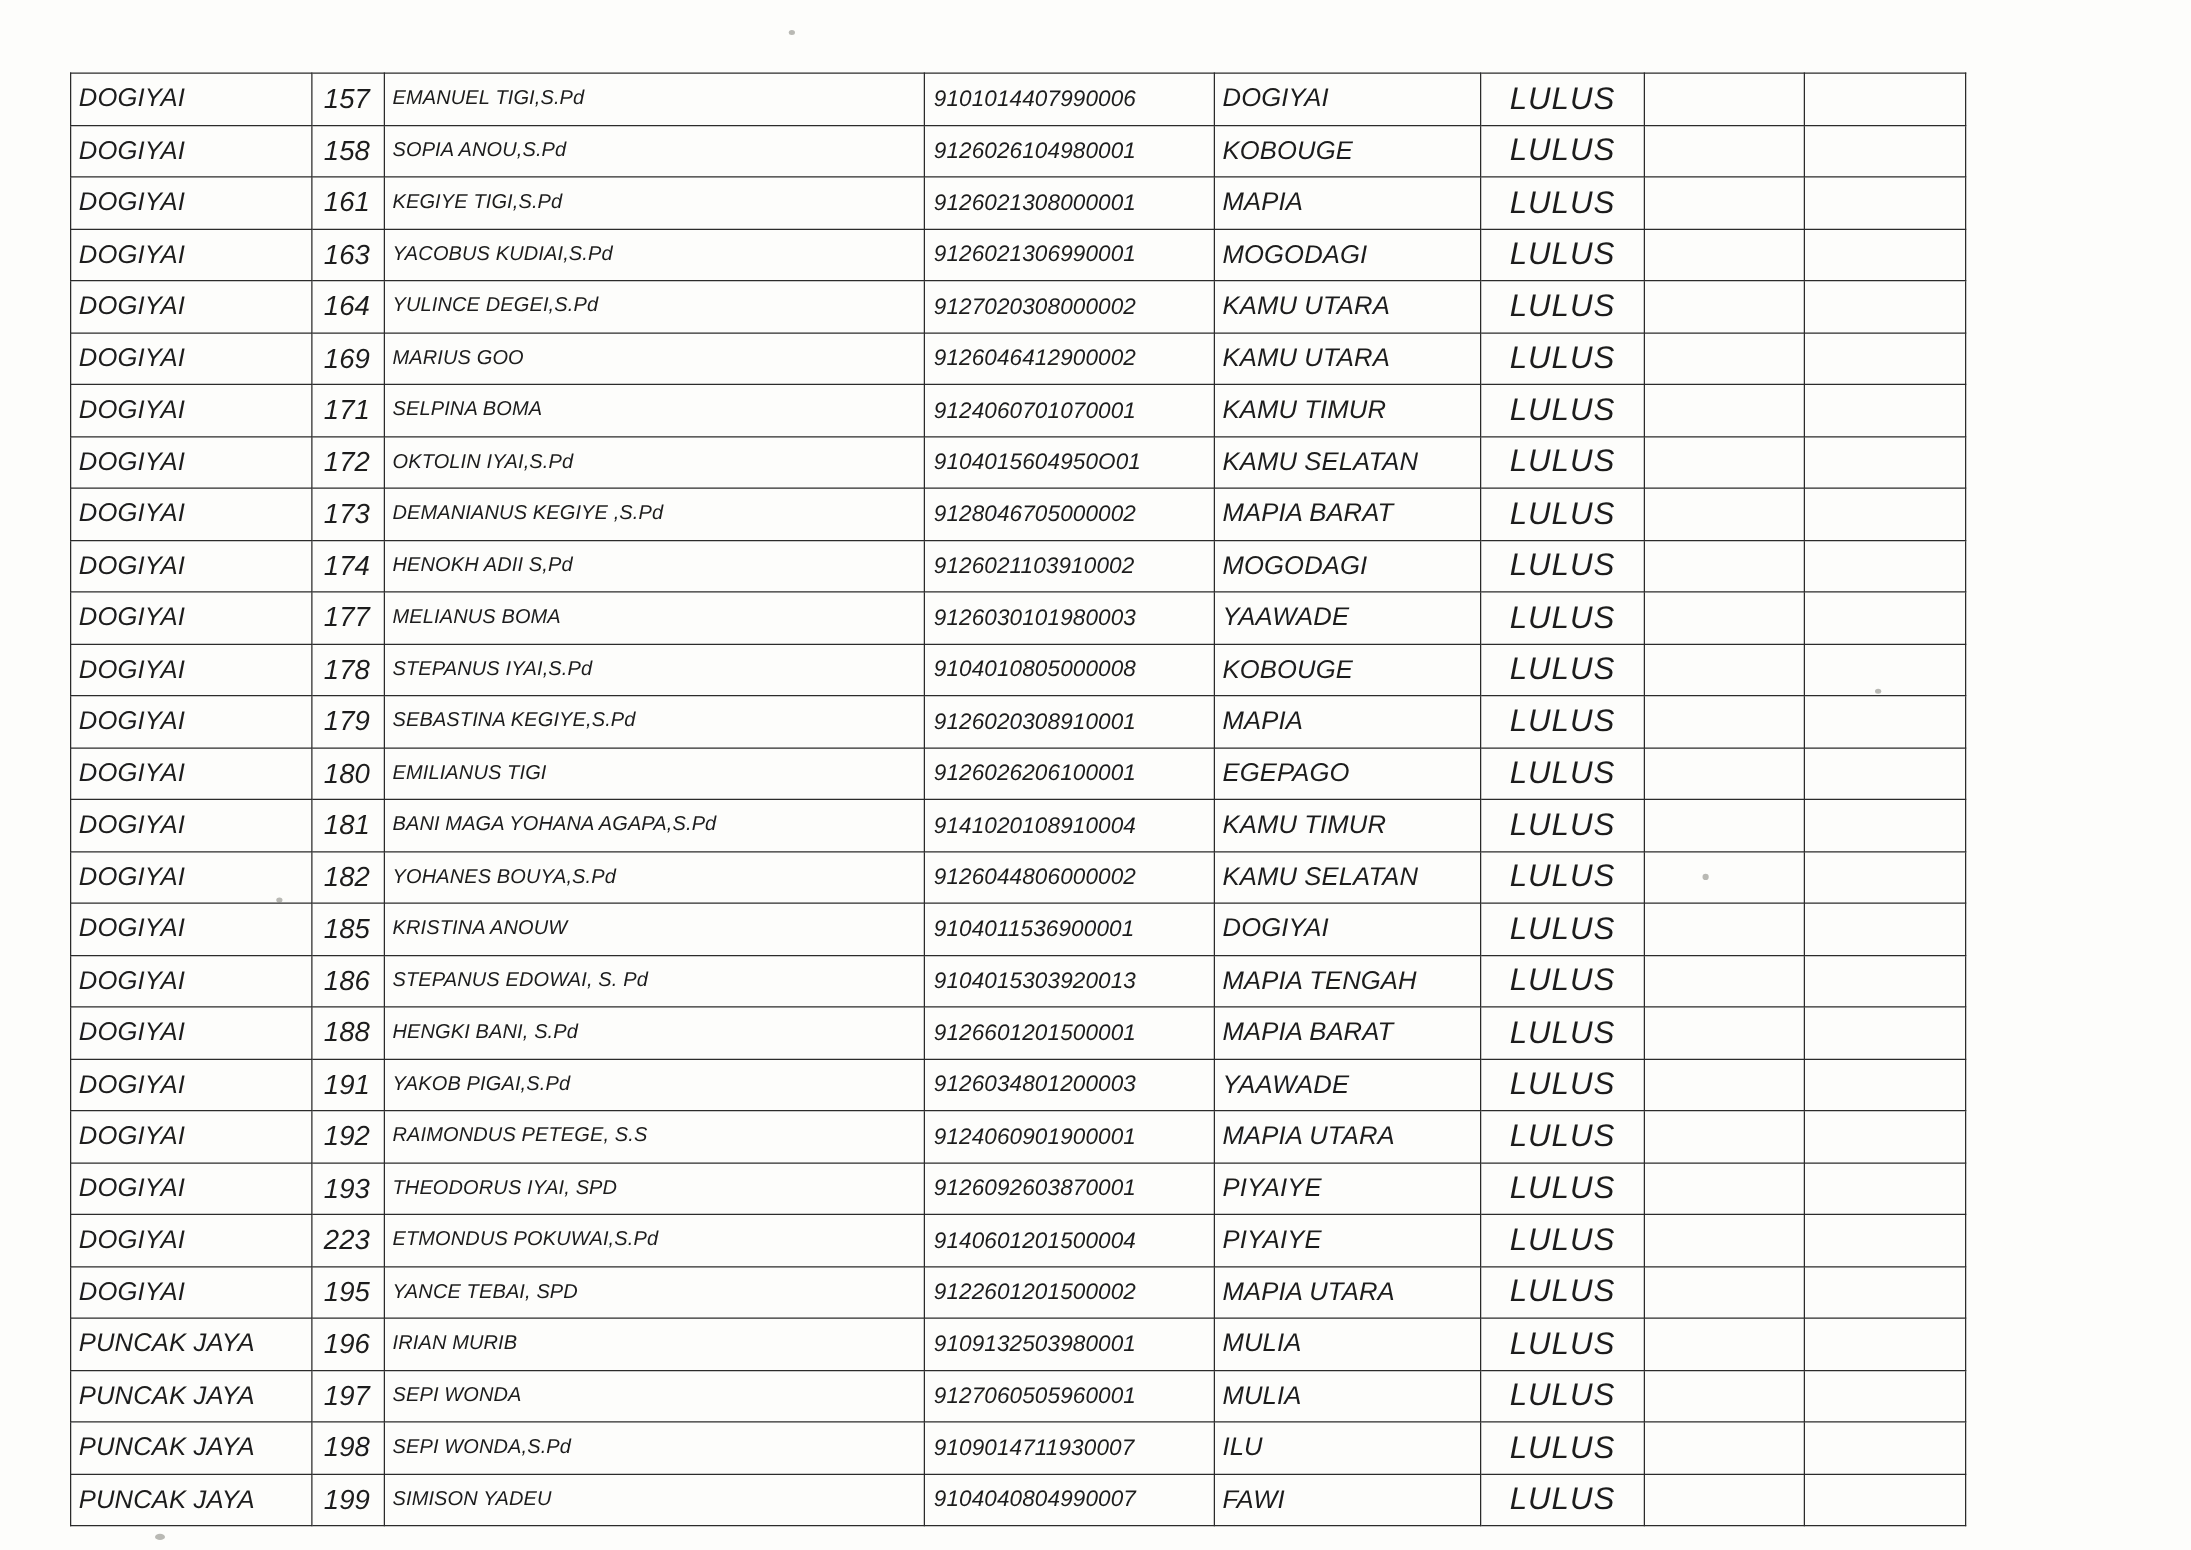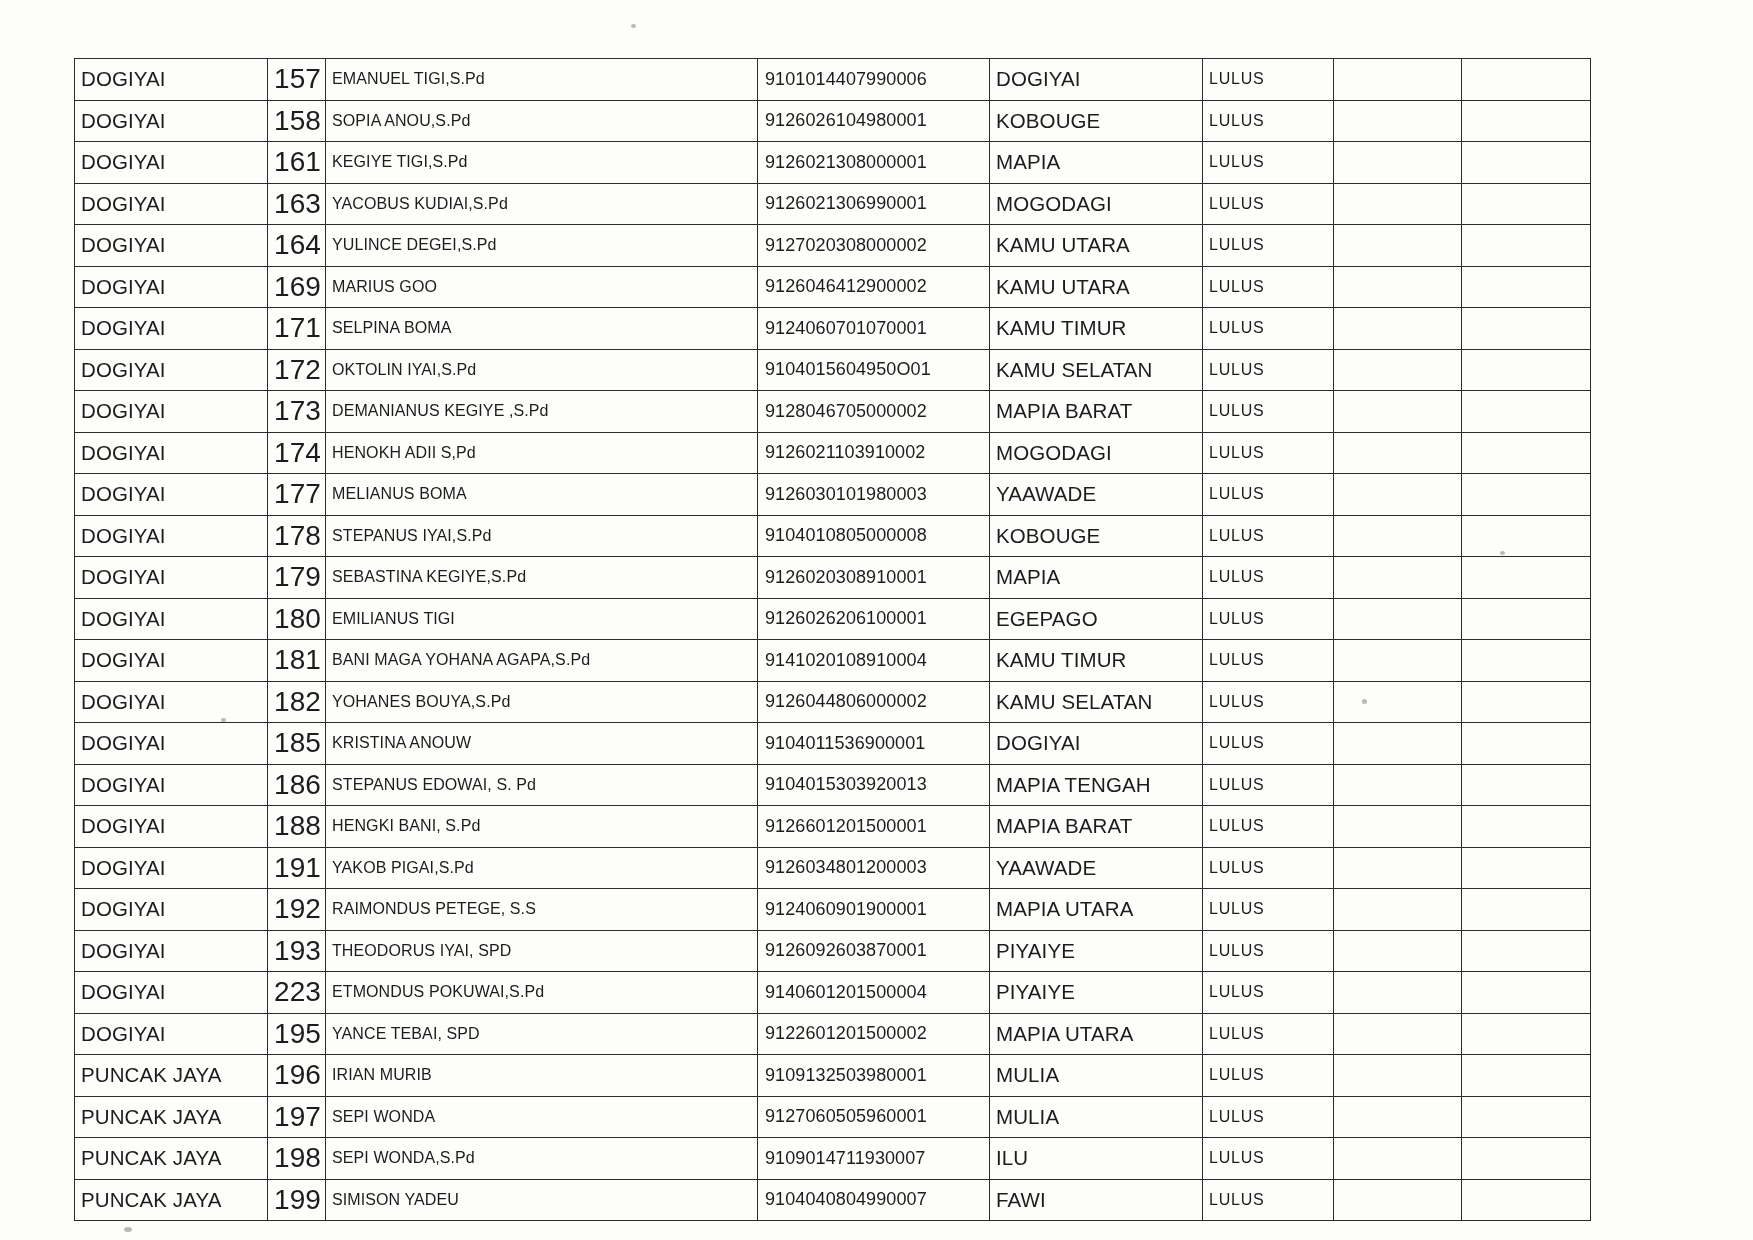--- a/index.html
+++ b/index.html
@@ -20,23 +20,24 @@
     inset: 0;
     background: #fdfdfb;
   }
   .speck {
     position: absolute;
     background: #b9b9b4;
     border-radius: 50%;
   }
   .table-wrap {
     position: absolute;
-    left: 74px;
+    left: 56px;
     top: 58px;
     width: 1516px;
+    font-style: italic;
   }
   table {
     border-collapse: collapse;
     width: 100%;
     table-layout: fixed;
   }
   col.c-region  { width: 193px; }
   col.c-no      { width: 58px; }
   col.c-name    { width: 432px; }
   col.c-nik     { width: 232px; }
@@ -51,33 +52,33 @@
     padding: 0 6px;
     font-size: 21px;
     color: #1c1c1c;
     vertical-align: middle;
     white-space: nowrap;
     overflow: hidden;
     letter-spacing: 0.1px;
   }
   td.region { font-size: 20.5px; }
   td.no {
-    text-align: left;
+    text-align: center;
     padding-right: 8px;
-    font-size: 28px;
+    font-size: 22px;
   }
   td.name { font-size: 16px; }
   td.nik {
     font-size: 18px;
     padding-left: 7px;
   }
   td.district { font-size: 20.5px; }
   td.status {
-    text-align: left;
-    font-size: 16px;
+    text-align: center;
+    font-size: 25px;
     letter-spacing: 0.8px;
   }
   td.blank { }
 </style>
 </head>
 <body>
 
 <div class="page">
   <div class="speck" style="left:631px; top:24px; width:5px; height:4px;"></div>
   <div class="speck" style="left:1500px; top:551px; width:5px; height:4px;"></div>

